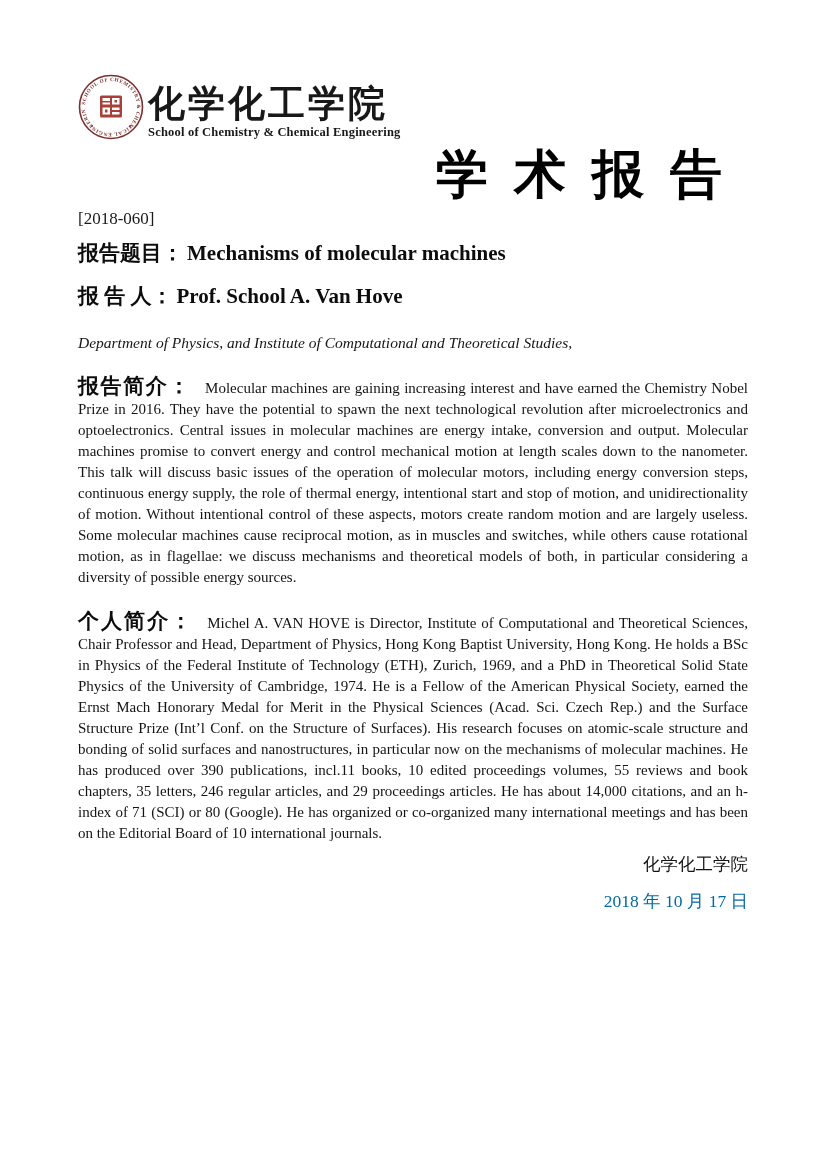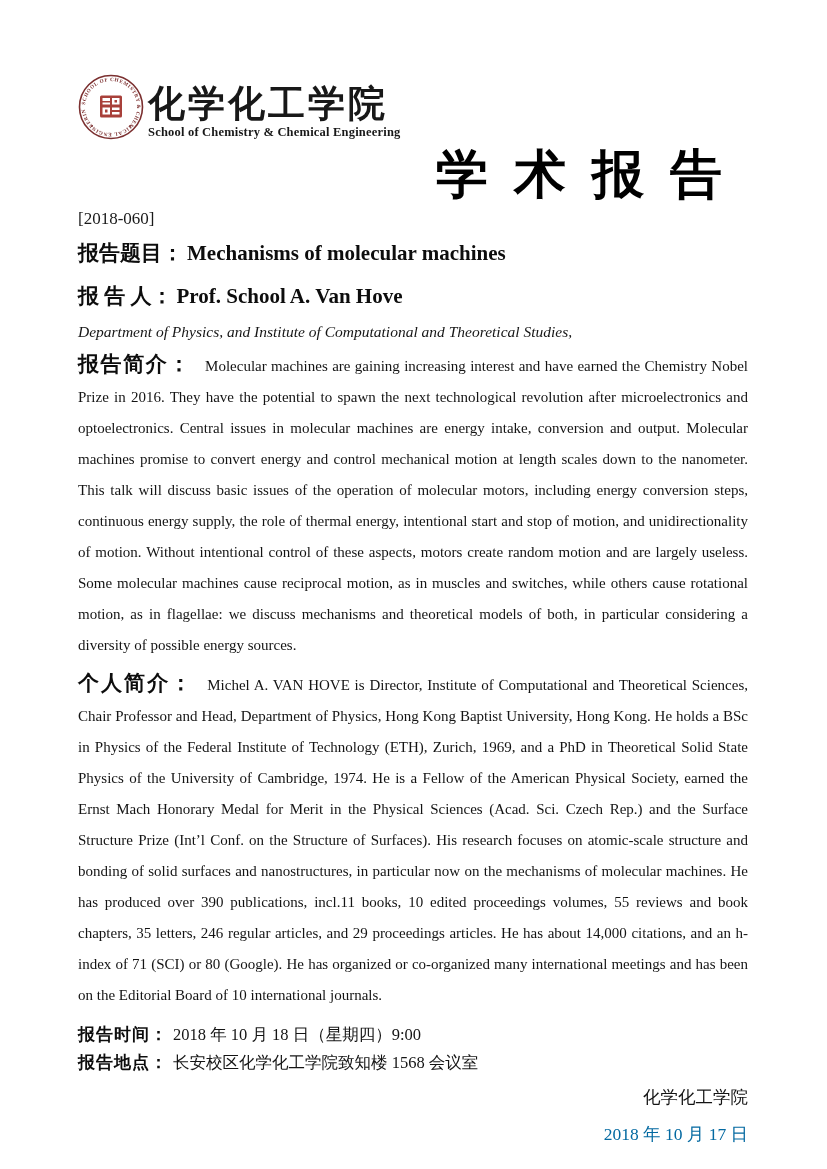--- a/index.html
+++ b/index.html
@@ -49,32 +49,32 @@
     color: #1a1a1a;
   }
 
   
   .field-line { margin-top: 11px; font-size: 21px; line-height: 1.3; }
   .field-line.speaker { margin-top: 15px; }
   .cjk-label { font-weight: 700; color: #0d0d0d; }
   .field-value { font-weight: 700; color: #0d0d0d; margin-left: 4px; }
 
   .affiliation {
-    margin-top: 12px;
+    margin-top: 23px;
     font-style: italic;
     font-size: 15.5px;
     line-height: 1.28;
     color: #161616;
   }
 
   
   .para {
-    margin-top: 7px;
+    margin-top: 23px;
     font-size: 15px;
-    line-height: 31px;
+    line-height: 21px;
     text-align: justify;
     color: #141414;
   }
   .para-label {
     font-size: 21px;
     font-weight: 700;
     font-style: normal;
     color: #0d0d0d;
     margin-right: 14px;
     letter-spacing: 1px;
@@ -140,25 +140,17 @@
   </div>
 
   <div class="para">
     <span class="para-label">报告简介：</span><span>Molecular machines are gaining increasing interest and have earned the Chemistry Nobel Prize in 2016. They have the potential to spawn the next technological revolution after microelectronics and optoelectronics. Central issues in molecular machines are energy intake, conversion and output. Molecular machines promise to convert energy and control mechanical motion at length scales down to the nanometer. This talk will discuss basic issues of the operation of molecular motors, including energy conversion steps, continuous energy supply, the role of thermal energy, intentional start and stop of motion, and unidirectionality of motion. Without intentional control of these aspects, motors create random motion and are largely useless. Some molecular machines cause reciprocal motion, as in muscles and switches, while others cause rotational motion, as in flagellae: we discuss mechanisms and theoretical models of both, in particular considering a diversity of possible energy sources.</span>
   </div>
 
   <div class="para">
     <span class="para-label">个人简介：</span><span>Michel A. VAN HOVE is Director, Institute of Computational and Theoretical Sciences, Chair Professor and Head, Department of Physics, Hong Kong Baptist University, Hong Kong. He holds a BSc in Physics of the Federal Institute of Technology (ETH), Zurich, 1969, and a PhD in Theoretical Solid State Physics of the University of Cambridge, 1974. He is a Fellow of the American Physical Society, earned the Ernst Mach Honorary Medal for Merit in the Physical Sciences (Acad. Sci. Czech Rep.) and the Surface Structure Prize (Int’l Conf. on the Structure of Surfaces). His research focuses on atomic-scale structure and bonding of solid surfaces and nanostructures, in particular now on the mechanisms of molecular machines. He has produced over 390 publications, incl.11 books, 10 edited proceedings volumes, 55 reviews and book chapters, 35 letters, 246 regular articles, and 29 proceedings articles. He has about 14,000 citations, and an h-index of 71 (SCI) or 80 (Google). He has organized or co-organized many international meetings and has been on the Editorial Board of 10 international journals.</span>
   </div>
 
-  <div class="details">
-    <div class="detail-line">
-      <span class="detail-label">报告时间：</span><span class="detail-value">2018 年 10 月 18 日（星期四）9:00</span>
-    </div>
-    <div class="detail-line">
-      <span class="detail-label">报告地点：</span><span class="detail-value">长安校区化学化工学院致知楼 1568 会议室</span>
-    </div>
-  </div>
 
   <div class="footer-sig">化学化工学院</div>
   <div class="footer-date">2018 年 10 月 17 日</div>
 
 </div>
 
 </body></html>

